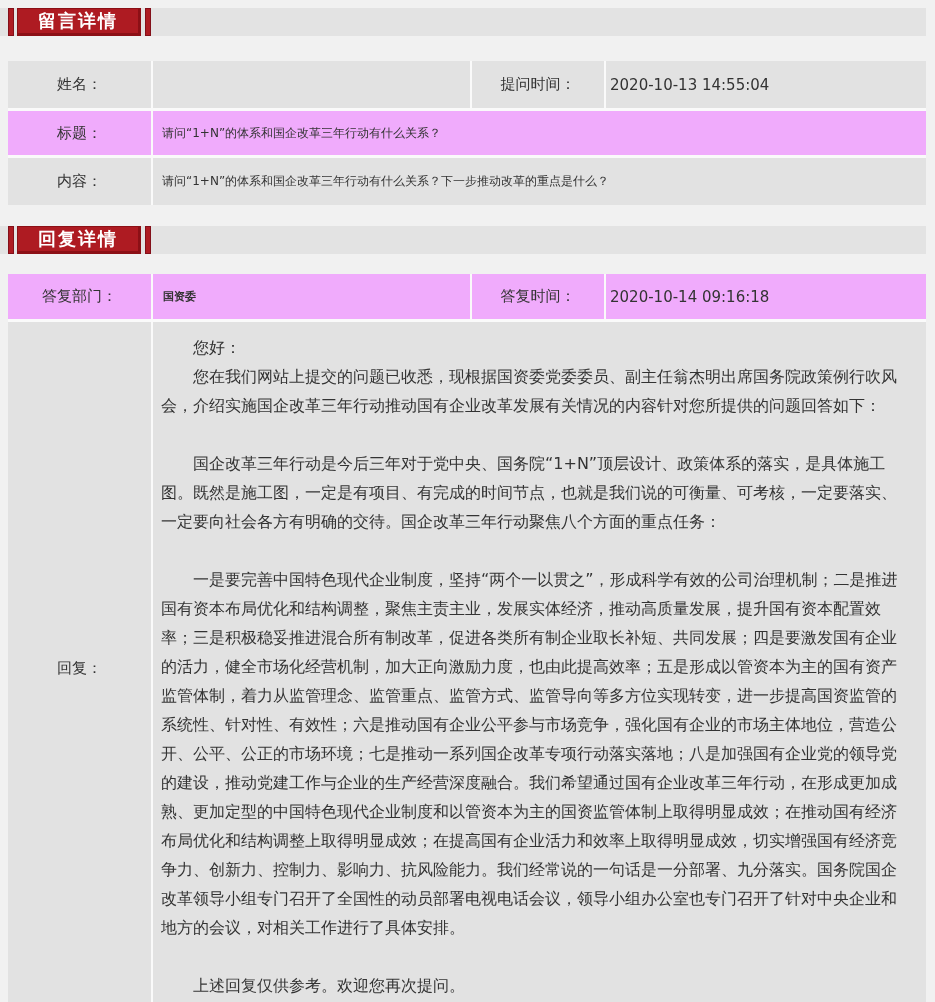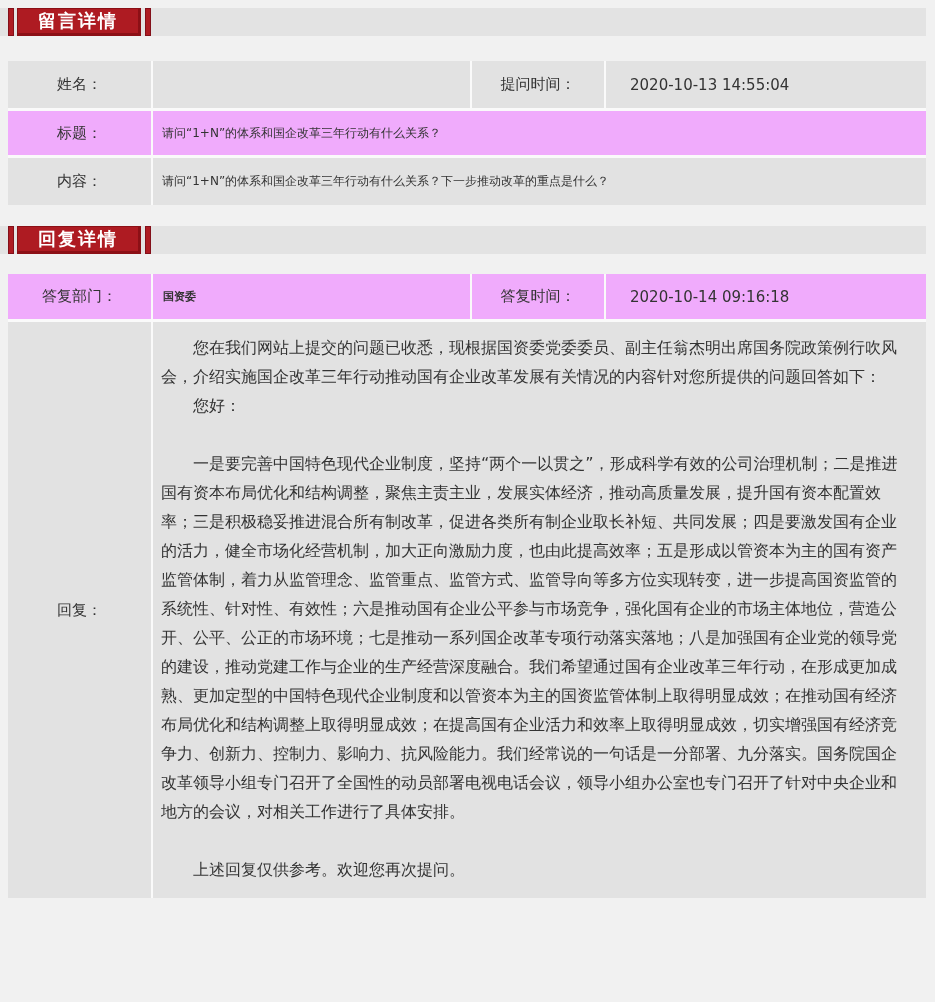--- a/index.html
+++ b/index.html
@@ -57,21 +57,21 @@
   .h47 { height: 47px; }
   .h44 { height: 44px; }
   .h45 { height: 45px; text-align: center; }
   .lab {
     flex: 0 0 143px;
     justify-content: center;
     font-size: 15px;
   }
   .lab2 { flex: 0 0 132px; justify-content: center; font-size: 15px; }
   .val1 { flex: 0 0 317px; padding-left: 10px; font-size: 11px; font-weight: bold; }
-  .val2 { flex: 1; padding-left: 24px; font-size: 15px; }
+  .val2 { flex: 1; padding-left: 4px; font-size: 15px; }
   .valwide { flex: 1; padding-left: 9px; padding-right: 16px; font-size: 12px; }
 
   
   .reply-row { display: flex; gap: 2px; margin-top: 3px; }
   .reply-row .lab { background: #e2e2e2; display: flex; align-items: center; justify-content: center; }
   .reply-content {
     flex: 1;
     background: #e2e2e2;
     padding: 11px 18px 14px 8px;
     font-size: 16px;
@@ -117,21 +117,22 @@
   <div class="panel">
     <div class="row row-light h45">
       <div class="cell lab">答复部门：</div>
       <div class="cell val1">国资委</div>
       <div class="cell lab2">答复时间：</div>
       <div class="cell val2">2020-10-14 09:16:18</div>
     </div>
     <div class="reply-row">
       <div class="cell lab">回复：</div>
       <div class="reply-content">
+        <p>您好：</p>
         <p>您在我们网站上提交的问题已收悉，现根据国资委党委委员、副主任翁杰明出席国务院政策例行吹风会，介绍实施国企改革三年行动推动国有企业改革发展有关情况的内容针对您所提供的问题回答如下：</p>
-        <p>您好：</p>
+        <p class="gap">国企改革三年行动是今后三年对于党中央、国务院“1+N”顶层设计、政策体系的落实，是具体施工图。既然是施工图，一定是有项目、有完成的时间节点，也就是我们说的可衡量、可考核，一定要落实、一定要向社会各方有明确的交待。国企改革三年行动聚焦八个方面的重点任务：</p>
         <p class="gap">一是要完善中国特色现代企业制度，坚持“两个一以贯之”，形成科学有效的公司治理机制；二是推进国有资本布局优化和结构调整，聚焦主责主业，发展实体经济，推动高质量发展，提升国有资本配置效率；三是积极稳妥推进混合所有制改革，促进各类所有制企业取长补短、共同发展；四是要激发国有企业的活力，健全市场化经营机制，加大正向激励力度，也由此提高效率；五是形成以管资本为主的国有资产监管体制，着力从监管理念、监管重点、监管方式、监管导向等多方位实现转变，进一步提高国资监管的系统性、针对性、有效性；六是推动国有企业公平参与市场竞争，强化国有企业的市场主体地位，营造公开、公平、公正的市场环境；七是推动一系列国企改革专项行动落实落地；八是加强国有企业党的领导党的建设，推动党建工作与企业的生产经营深度融合。我们希望通过国有企业改革三年行动，在形成更加成熟、更加定型的中国特色现代企业制度和以管资本为主的国资监管体制上取得明显成效；在推动国有经济布局优化和结构调整上取得明显成效；在提高国有企业活力和效率上取得明显成效，切实增强国有经济竞争力、创新力、控制力、影响力、抗风险能力。我们经常说的一句话是一分部署、九分落实。国务院国企改革领导小组专门召开了全国性的动员部署电视电话会议，领导小组办公室也专门召开了针对中央企业和地方的会议，对相关工作进行了具体安排。</p>
         <p class="gap">上述回复仅供参考。欢迎您再次提问。</p>
       </div>
     </div>
   </div>
 
 </div>
 
 </body></html>

